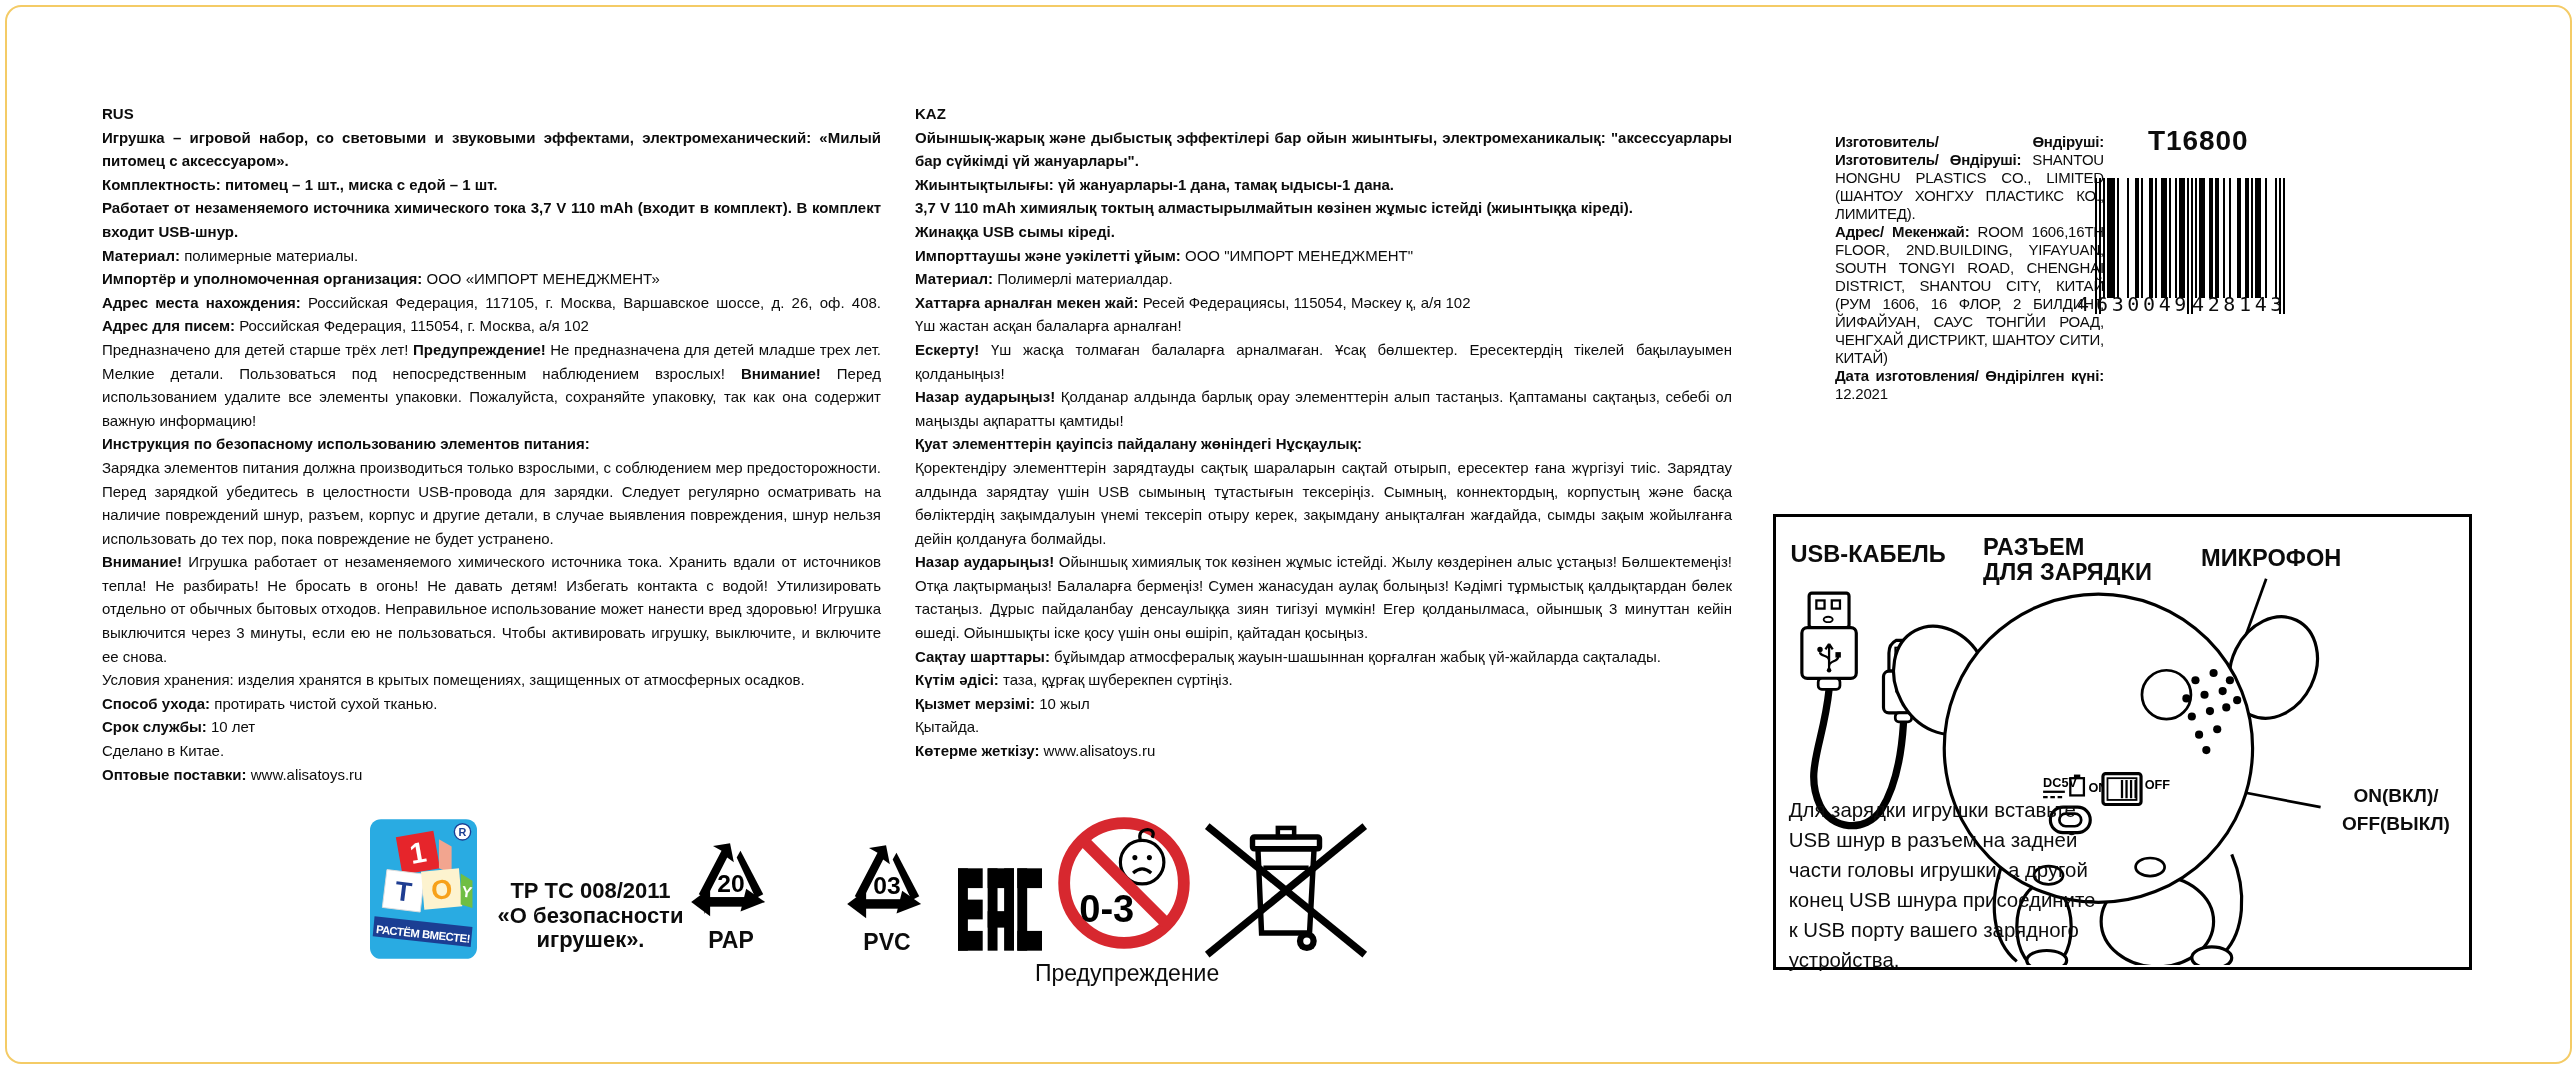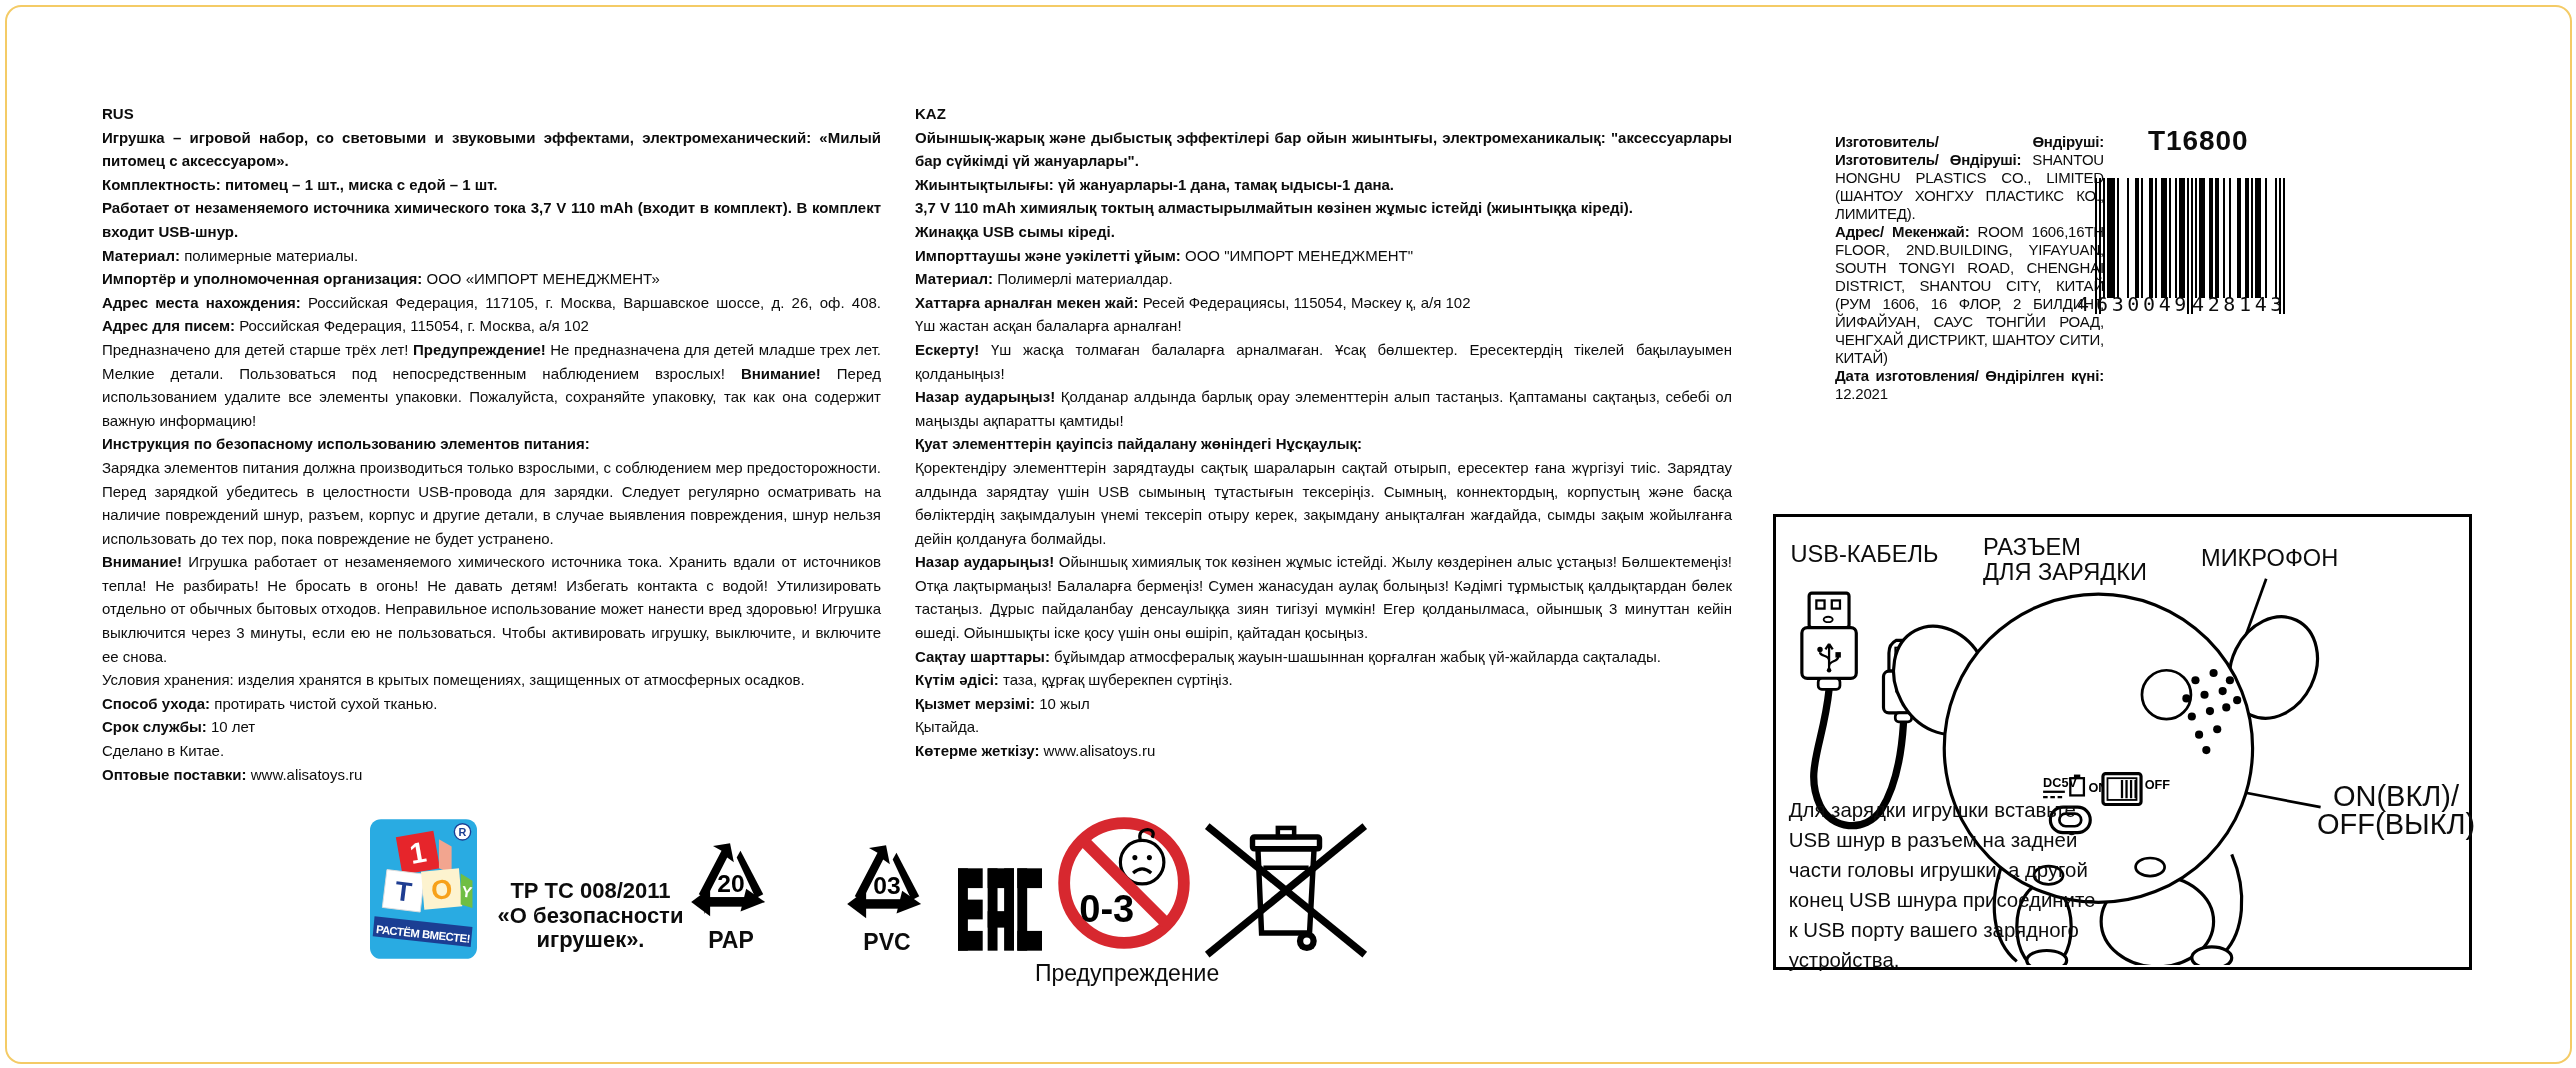--- a/index.html
+++ b/index.html
@@ -20,25 +20,25 @@
   .bcm.on{background:#000;}
   .bcm.tall{height:136px;}
   .bc-digits{position:absolute;left:-18px;right:0;top:114px;display:flex;
              font-family:"DejaVu Sans Mono",monospace;font-size:20px;}
   .bc-lead{width:18px;flex:none;}
   .bc-grp{flex:1;text-align:center;letter-spacing:3.6px;}
   
   .diagram-box{position:absolute;left:1773px;top:514px;width:699px;height:456px;
                border:3.6px solid #000;box-sizing:border-box;background:#fff;}
   .diagram-svg{position:absolute;left:0;top:0;width:692px;height:448px;}
-  .dlabel{position:absolute;font-weight:normal;font-size:23.6px;line-height:25.4px;}
+  .dlabel{position:absolute;font-weight:bold;font-size:23.6px;line-height:25.4px;}
   .usb-label{left:14.5px;top:25.4px;}
   .razem-label{left:207px;top:18px;width:236px;text-align:left;}
   .mic-label{left:425px;top:29px;}
-  .onoff-label{left:541px;top:265px;width:158px;text-align:center;font-size:29px;line-height:28px;}
+  .onoff-label{left:541px;top:265px;width:158px;text-align:center;font-size:19px;line-height:28px;}
   .instruction{position:absolute;left:12.7px;top:278px;width:320px;font-size:20.4px;line-height:30px;}
   
   .logo{position:absolute;left:370px;top:819px;}
   .trtc{position:absolute;left:497px;top:879px;width:187px;text-align:center;
         font-weight:bold;font-size:22px;line-height:24.5px;}
   .recycle{position:absolute;width:100px;text-align:center;}
   .recycle .mat{font-weight:bold;font-size:23px;margin-top:5px;}
   .pap{left:681px;top:828px;}
   .pvc{left:837px;top:830px;}
   .eac{position:absolute;left:958px;top:864px;}

